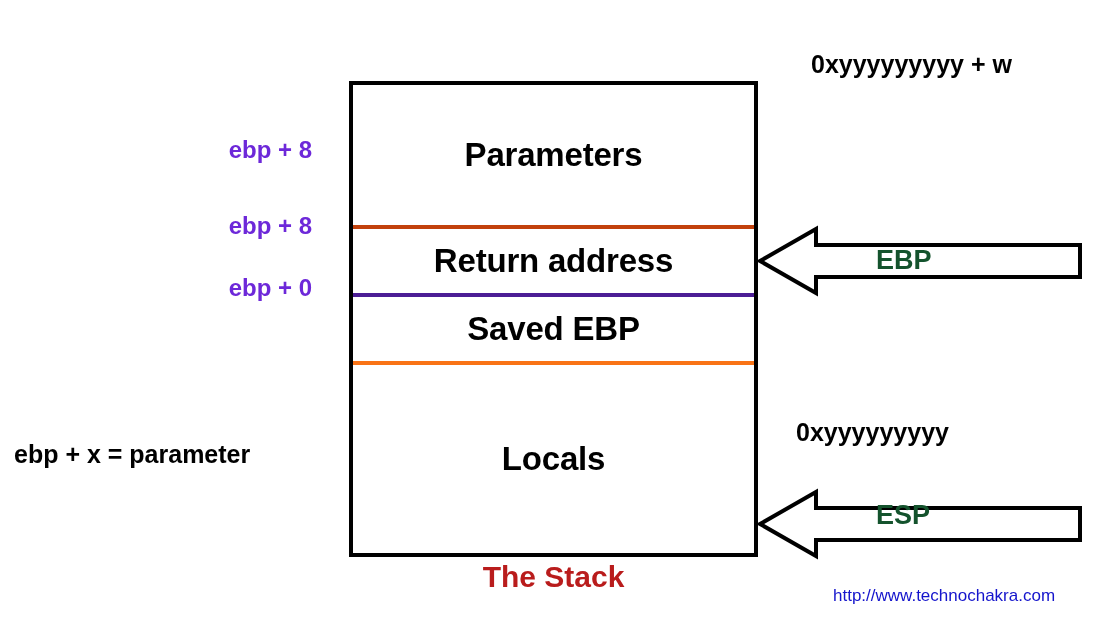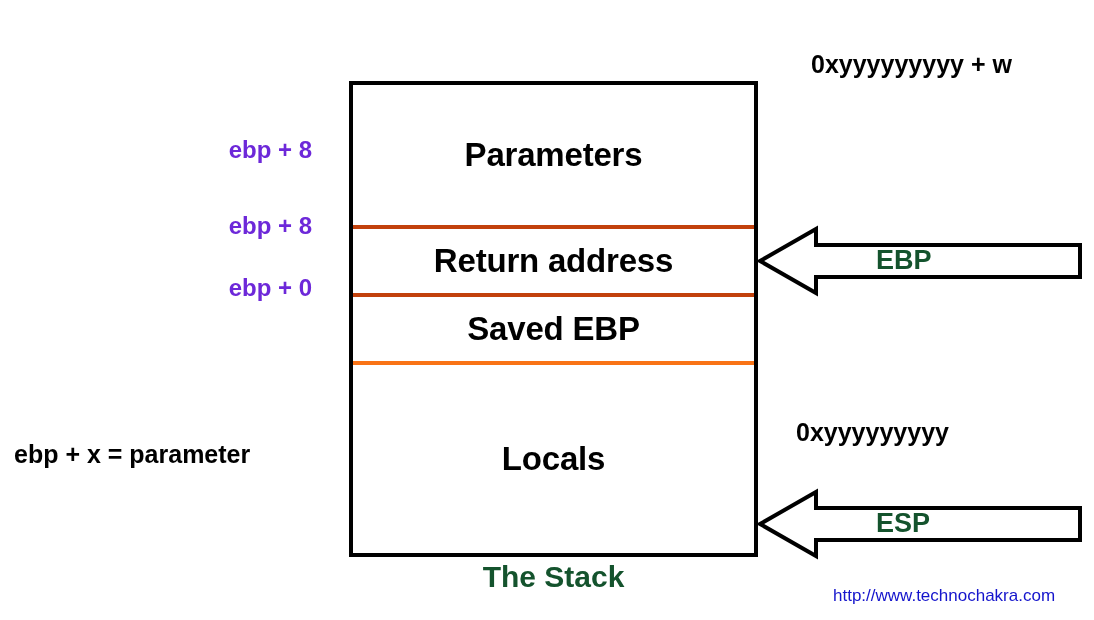--- a/index.html
+++ b/index.html
@@ -37,21 +37,21 @@
     display: flex;
     align-items: center;
     justify-content: center;
     font-weight: bold;
     font-size: 33px;
     letter-spacing: -0.2px;
     color: #000000;
   }
   .cell-params   { top: 0px;   height: 140px; }
   .cell-return   { top: 140px; height: 68px;  border-top: 4px solid #c2410c; }
-  .cell-saved    { top: 208px; height: 68px;  border-top: 4px solid #c2410c; }
+  .cell-saved    { top: 208px; height: 68px;  border-top: 4px solid #4c1d95; }
   .cell-locals   { top: 276px; height: 192px; border-top: 4px solid #f97316; }
 
   
   .offset-label {
     position: absolute;
     text-align: right;
     width: 300px;
     left: 12px;
     font-size: 24px;
     font-weight: bold;
@@ -102,32 +102,32 @@
   .arrow-label {
     position: absolute;
     font-size: 27px;
     font-weight: bold;
     color: #14532d;
     white-space: nowrap;
   }
   .arrow-ebp { left: 758px; top: 225px; }
   .arrow-esp { left: 758px; top: 488px; }
   .label-ebp { left: 118px; top: 20px; }
-  .label-esp { left: 118px; top: 20px; text-align: center; }
+  .label-esp { left: 118px; top: 12px; text-align: center; }
 
   
   .caption {
     position: absolute;
     left: 349px;
     top: 560px;
     width: 409px;
     text-align: center;
     font-size: 30px;
     font-weight: bold;
-    color: #14532d;
+    color: #b91c1c;
   }
 
   
   .watermark {
     position: absolute;
     left: 800px;
     top: 586px;
     font-size: 17px;
     font-weight: normal;
     color: #1414cc;

